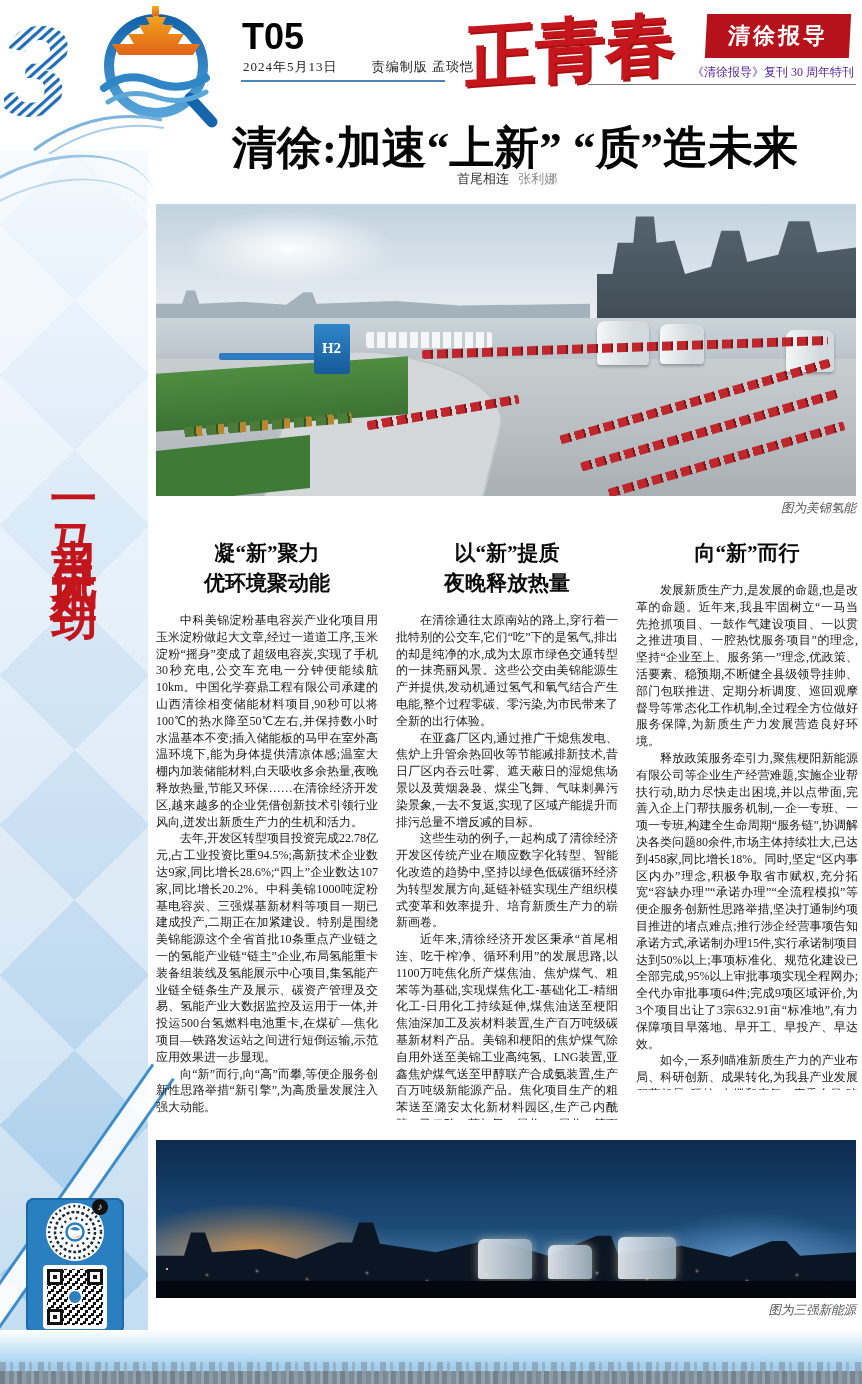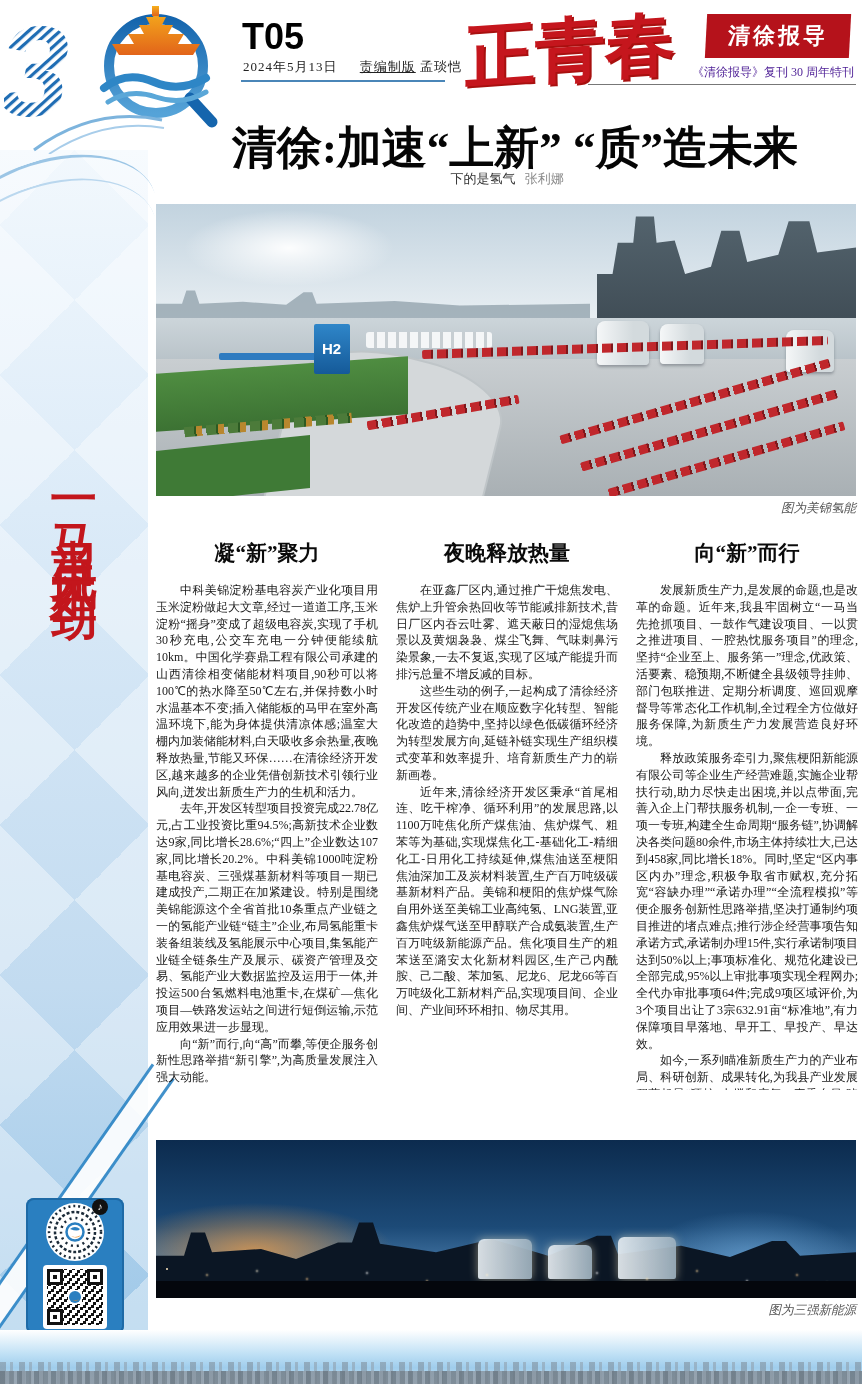--- a/index.html
+++ b/index.html
@@ -28,21 +28,21 @@
     justify-content:space-evenly;}
   .qr-round,.qr-square{background:#fff;}
   .qr-round{width:58px;height:58px;border-radius:50%;position:relative;}
   .qr-square{width:64px;height:64px;border-radius:4px;}
 
   
   .logo30{left:4px;top:4px;width:240px;height:150px;}
   .pageno{left:242px;top:16px;font-family:"Liberation Sans",sans-serif;
     font-weight:900;font-size:36px;color:#000;}
   .dateline{left:243px;top:58px;font-size:13px;color:#222;letter-spacing:1px;}
-  .dateline .ed{margin-left:18px;text-decoration:underline;}
+  .dateline .ed{margin-left:30px;}
   .date-rule{left:241px;top:80px;width:204px;height:2px;background:#4a86b8;}
   .brush{left:455px;top:8px;width:230px;text-align:center;font-size:70px;line-height:86px;
     font-weight:900;color:#c5161d;transform:rotate(-4deg) skewX(-4deg);
     font-family:"Liberation Serif",serif;text-shadow:2px 2px 0 #a8100f;}
   .paper-badge{left:706px;top:14px;width:144px;height:44px;background:#b5121b;color:#fff;
     font-size:22px;font-weight:700;letter-spacing:3px;display:flex;align-items:center;
     justify-content:center;transform:skewX(-3deg);font-family:"Liberation Serif",serif;}
   .anniv{left:690px;top:64px;width:166px;font-size:12px;color:#4c1d95;text-align:center;}
   .anniv-rule{left:588px;top:84px;width:268px;height:1px;background:#777;}
 
@@ -61,21 +61,21 @@
   .pt-plant-right{right:0;top:1%;width:37%;height:41%;background:linear-gradient(#55656f,#3f4c55);
     clip-path:polygon(0 80%,0 56%,6% 56%,8% 30%,14% 30%,15% 8%,22% 8%,23% 30%,30% 28%,34% 56%,44% 50%,48% 20%,55% 20%,58% 46%,70% 40%,74% 12%,82% 12%,85% 38%,100% 34%,100% 100%,0 100%);}
   .pt-mid{left:0;top:39%;width:100%;height:16%;background:linear-gradient(#ccd5da,#b7c1c7);}
   .pt-concrete{left:0;top:53%;width:100%;height:47%;background:linear-gradient(#c9ced1,#a9b0b4);}
   .pt-road{left:18%;top:52%;width:30%;height:60%;background:#d4d8da;border-radius:50% 40% 0 0/30% 25% 0 0;
     transform:rotate(14deg);box-shadow:0 0 0 2px #bfc5c8;}
   .pt-lawn{left:0;top:55%;width:36%;height:20%;background:linear-gradient(#4f8d41,#3c7233);transform:skewY(-4deg);}
   .pt-lawn2{left:0;top:82%;width:22%;height:18%;background:#3f7a36;transform:skewY(-6deg);}
   .pt-canopy{left:9%;top:51%;width:14%;height:7px;background:#2e7bc0;border-radius:2px;box-shadow:0 8px 0 -4px #7d8a91;}
   .pt-h2{left:22.5%;top:41%;width:36px;height:50px;background:linear-gradient(#2f86c9,#155a99);
-    color:#fff;font-family:Liberation Sans, sans-serif;font-weight:700;font-size:15px;
+    color:#fff;font-family:Liberation Serif, serif;font-weight:700;font-size:15px;
     display:flex;align-items:center;justify-content:center;border-radius:2px;}
   .pt-cyl-row{left:30%;top:44%;width:18%;height:16px;
     background:repeating-linear-gradient(90deg,#f4f6f7 0 8px,#c7ced2 8px 11px);border-radius:3px;}
   .pt-tank{background:linear-gradient(90deg,#f5f7f8,#d3dadd 70%);border-radius:8px 8px 4px 4px;
     box-shadow:0 2px 3px rgba(40,50,60,.35);}
   .t1{left:63%;top:40%;width:52px;height:44px;}
   .t2{left:72%;top:41%;width:44px;height:40px;}
   .t3{left:90%;top:43%;width:48px;height:42px;}
   .truck-row{height:9px;background:repeating-linear-gradient(90deg,#c0272c 0 9px,#7e171b 9px 11px,rgba(0,0,0,0) 11px 15px);
     border-radius:2px;}
@@ -217,21 +217,21 @@
   </div>
   <div class="abs date-rule"></div>
 
   <div class="abs brush">正青春</div>
   <div class="abs paper-badge">清徐报导</div>
   <div class="abs anniv">《清徐报导》复刊 30 周年特刊</div>
   <div class="abs anniv-rule"></div>
 
   <h1 class="abs headline" style="margin:8px;">清徐:加速“上新” “质”造未来</h1>
   <div class="abs byline">
-    <span>下的是氢气</span>
+    <span>首尾相连</span>
     <span class="nm">张利娜</span>
   </div>
 
   <div class="abs photo-top">
     <div class="abs pt-sky"></div>
     <div class="abs pt-steam"></div>
     <div class="abs pt-far-left"></div>
     <div class="abs pt-plant-right"></div>
     <div class="abs pt-mid"></div>
     <div class="abs pt-concrete"></div>
@@ -250,32 +250,35 @@
     <div class="abs truck-row tr-c"></div>
     <div class="abs truck-row tr-d"></div>
     <div class="abs tr-green"></div>
   </div>
   <div class="abs photo-caption cap-top">图为美锦氢能</div>
 
   <div class="abs columns">
     <div class="col">
       <h3>
         <span style="display:block">凝“新”聚力</span>
+        <span style="display:block">优环境聚动能</span>
       </h3>
       <div class="colbody">
         <p>中科美锦淀粉基电容炭产业化项目用玉米淀粉做起大文章,经过一道道工序,玉米淀粉“摇身”变成了超级电容炭,实现了手机30秒充电,公交车充电一分钟便能续航10km。中国化学赛鼎工程有限公司承建的山西清徐相变储能材料项目,90秒可以将100℃的热水降至50℃左右,并保持数小时水温基本不变;插入储能板的马甲在室外高温环境下,能为身体提供清凉体感;温室大棚内加装储能材料,白天吸收多余热量,夜晚释放热量,节能又环保……在清徐经济开发区,越来越多的企业凭借创新技术引领行业风向,迸发出新质生产力的生机和活力。</p>
         <p>去年,开发区转型项目投资完成22.78亿元,占工业投资比重94.5%;高新技术企业数达9家,同比增长28.6%;“四上”企业数达107家,同比增长20.2%。中科美锦1000吨淀粉基电容炭、三强煤基新材料等项目一期已建成投产,二期正在加紧建设。特别是围绕美锦能源这个全省首批10条重点产业链之一的氢能产业链“链主”企业,布局氢能重卡装备组装线及氢能展示中心项目,集氢能产业链全链条生产及展示、碳资产管理及交易、氢能产业大数据监控及运用于一体,并投运500台氢燃料电池重卡,在煤矿—焦化项目—铁路发运站之间进行短倒运输,示范应用效果进一步显现。</p>
         <p>向“新”而行,向“高”而攀,等便企服务创新性思路举措“新引擎”,为高质量发展注入强大动能。</p>
       </div>
     </div>
     <div class="col">
       <h3>
+        <span style="display:block">以“新”提质</span>
         <span style="display:block">夜晚释放热量</span>
       </h3>
       <div class="colbody">
+        <p>在清徐通往太原南站的路上,穿行着一批特别的公交车,它们“吃”下的是氢气,排出的却是纯净的水,成为太原市绿色交通转型的一抹亮丽风景。这些公交由美锦能源生产并提供,发动机通过氢气和氧气结合产生电能,整个过程零碳、零污染,为市民带来了全新的出行体验。</p>
         <p>在亚鑫厂区内,通过推广干熄焦发电、焦炉上升管余热回收等节能减排新技术,昔日厂区内吞云吐雾、遮天蔽日的湿熄焦场景以及黄烟袅袅、煤尘飞舞、气味刺鼻污染景象,一去不复返,实现了区域产能提升而排污总量不增反减的目标。</p>
         <p>这些生动的例子,一起构成了清徐经济开发区传统产业在顺应数字化转型、智能化改造的趋势中,坚持以绿色低碳循环经济为转型发展方向,延链补链实现生产组织模式变革和效率提升、培育新质生产力的崭新画卷。</p>
         <p>近年来,清徐经济开发区秉承“首尾相连、吃干榨净、循环利用”的发展思路,以1100万吨焦化所产煤焦油、焦炉煤气、粗苯等为基础,实现煤焦化工-基础化工-精细化工-日用化工持续延伸,煤焦油送至梗阳焦油深加工及炭材料装置,生产百万吨级碳基新材料产品。美锦和梗阳的焦炉煤气除自用外送至美锦工业高纯氢、LNG装置,亚鑫焦炉煤气送至甲醇联产合成氨装置,生产百万吨级新能源产品。焦化项目生产的粗苯送至潞安太化新材料园区,生产己内酰胺、己二酸、苯加氢、尼龙6、尼龙66等百万吨级化工新材料产品,实现项目间、企业间、产业间环环相扣、物尽其用。</p>
 
       </div>
     </div>
     <div class="col">
       <h3>
         <span style="display:block">向“新”而行</span>
       </h3>

